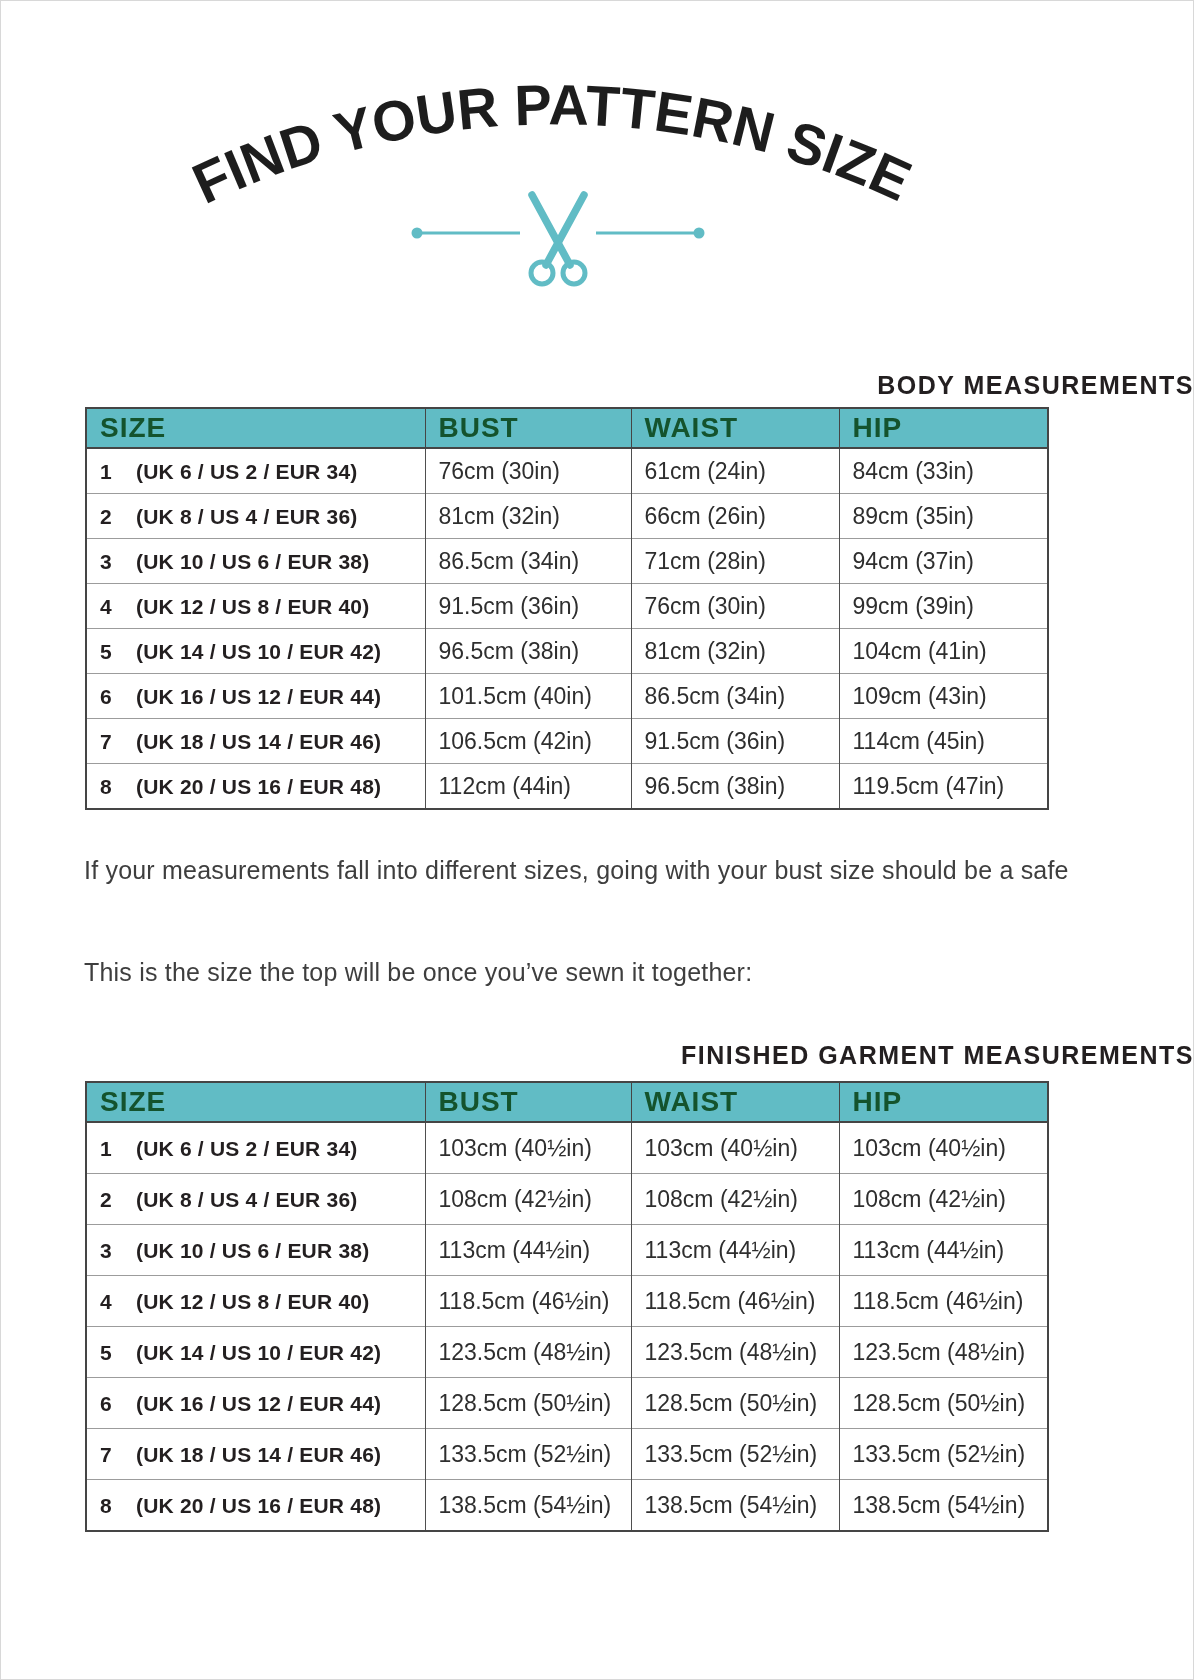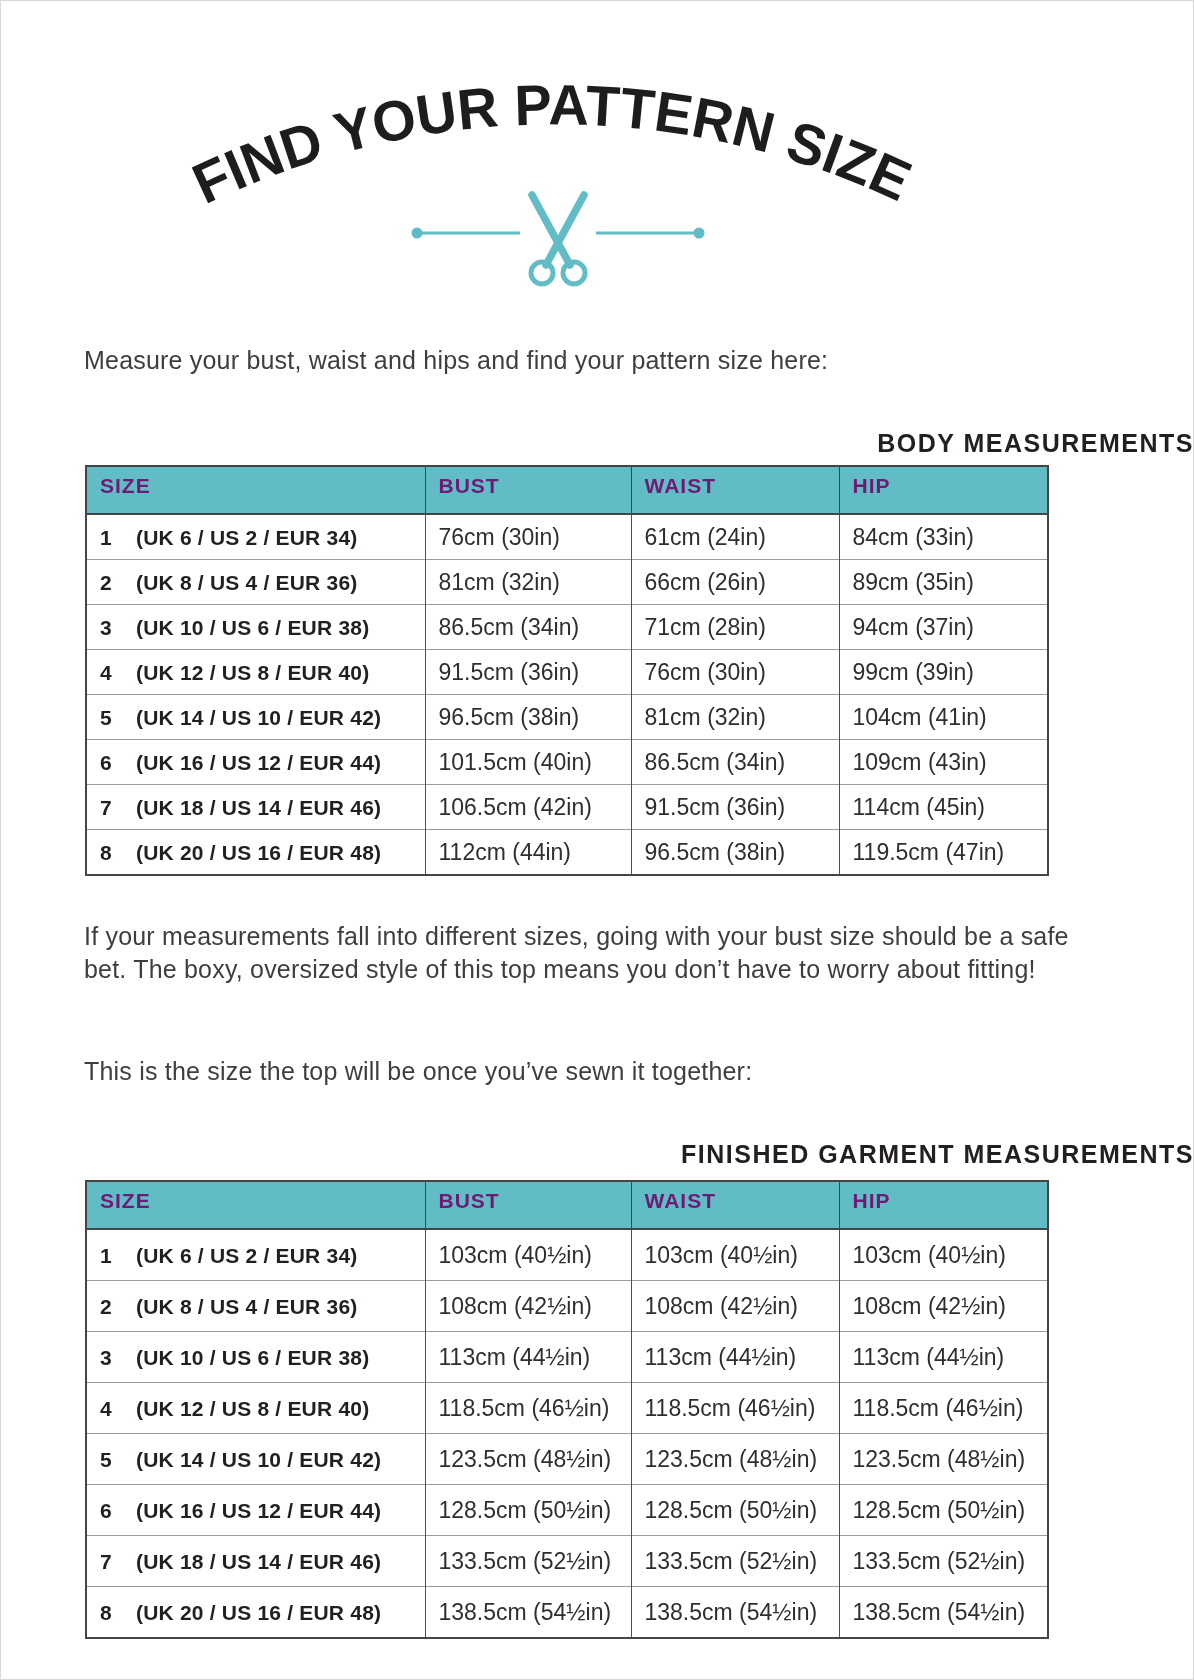--- a/index.html
+++ b/index.html
@@ -41,27 +41,27 @@
     margin: 7px 0 0 85px;
     border: 2px solid #454545;
   }
   table.meas.t2 { margin-top: 11px; }
   col.c-size { width: 339px; }
   col.c-bust { width: 206px; }
   col.c-waist { width: 208px; }
   col.c-hip { width: 209px; }
   table.meas th {
     background: #61bcc5;
-    color: #701a75;
-    font-size: 21px;
+    color: #14532d;
+    font-size: 28px;
     font-weight: bold;
     letter-spacing: 1px;
     text-align: left;
     height: 38px;
-    padding: 0 0 8px 13px;
+    padding: 0 0 0 13px;
     border-right: 1px solid #454545;
     border-bottom: 2px solid #454545;
   }
   table.meas td {
     font-size: 23px;
     color: #2e2e2e;
     height: 44px;
     padding: 0 0 0 13px;
     border-right: 1px solid #4f4f4f;
     border-top: 1px solid #9c9c9c;
@@ -113,21 +113,20 @@
       <circle cx="699" cy="215" r="5.5" fill="#61bcc5" stroke="none"></circle>
       <g stroke="#61bcc5">
         <path d="M 532,177 L 570,247" stroke-width="7.5" stroke-linecap="round"></path>
         <path d="M 584,177 L 546,247" stroke-width="7.5" stroke-linecap="round"></path>
         <circle cx="574" cy="255" r="11" stroke-width="5"></circle>
         <circle cx="542" cy="255" r="11" stroke-width="5"></circle>
       </g>
     </g>
   </svg>
 
-  <p class="intro">Measure your bust, waist and hips and find your pattern size here:</p>
 
   <h2 class="sec-heading">BODY MEASUREMENTS</h2>
 
   <table class="meas t1">
     <colgroup>
         <col class="c-size">
         <col class="c-bust">
         <col class="c-waist">
         <col class="c-hip">
       </colgroup>
@@ -186,21 +185,20 @@
         <td class="size-cell"><span class="size-num">8</span><span class="size-label">(UK 20 / US 16 / EUR 48)</span></td>
         <td>112cm (44in)</td>
         <td>96.5cm (38in)</td>
         <td>119.5cm (47in)</td>
       </tr>
     </tbody>
   </table>
 
   <p class="note">
     <span>If your measurements fall into different sizes, going with your bust size should be a safe</span><br>
-    <span>bet. The boxy, oversized style of this top means you don’t have to worry about fitting!</span>
   </p>
 
   <p class="intro fin-intro">This is the size the top will be once you’ve sewn it together:</p>
 
   <h2 class="sec-heading fin2">FINISHED GARMENT MEASUREMENTS</h2>
 
   <table class="meas t2">
     <colgroup>
         <col class="c-size">
         <col class="c-bust">

